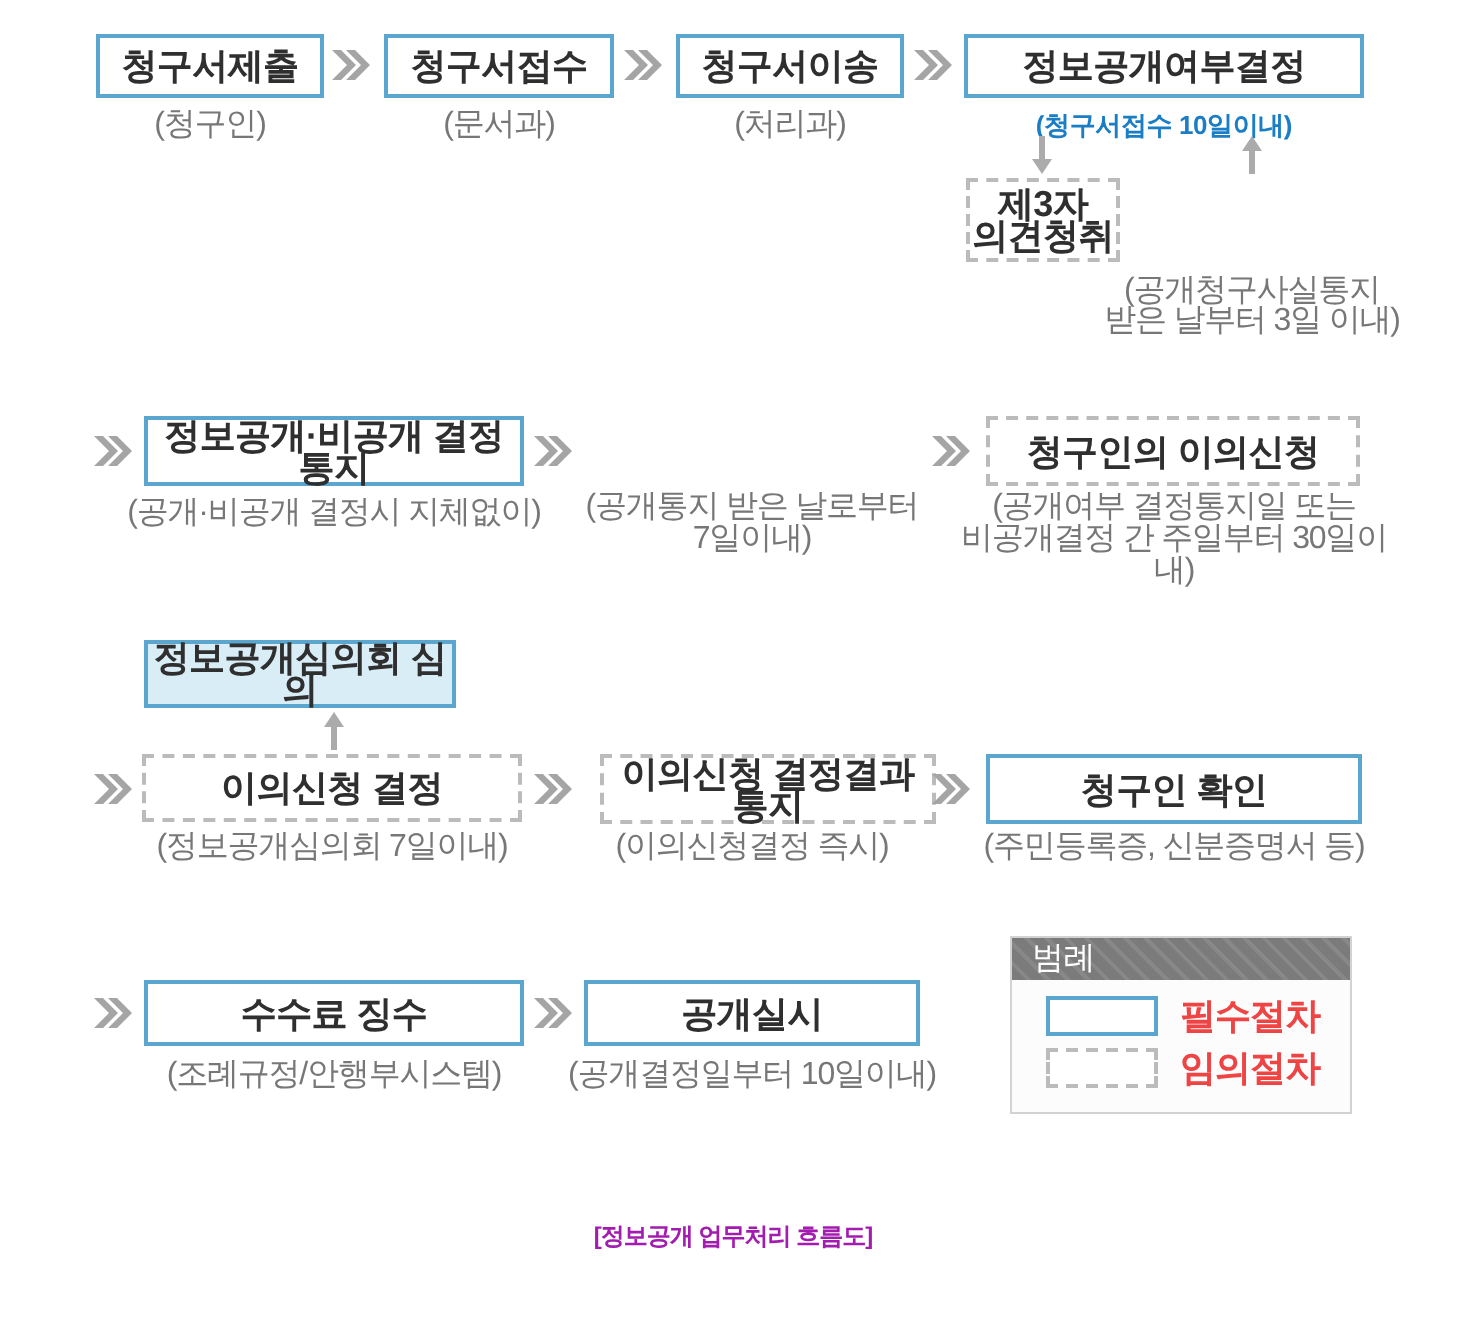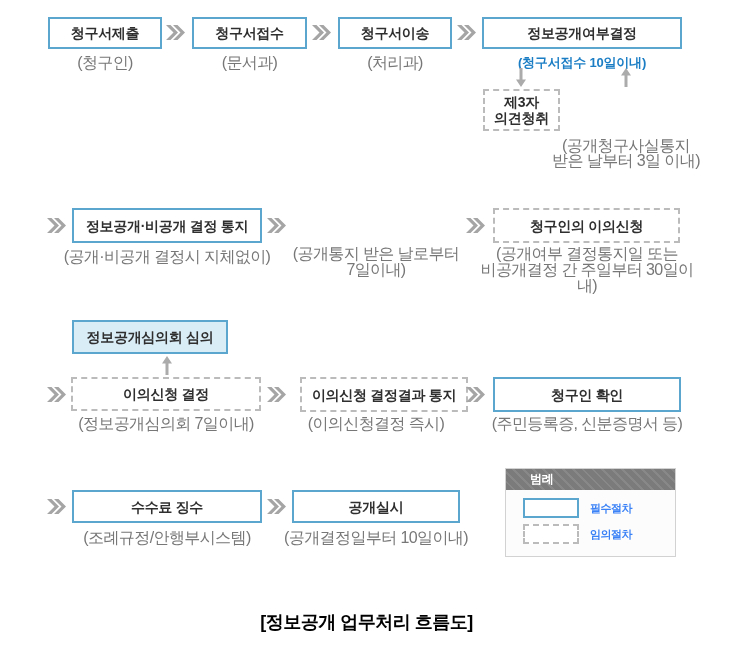--- a/index.html
+++ b/index.html
@@ -2,53 +2,53 @@
 <html><head>
 <meta charset="utf-8">
 <style>
   html,body{margin:0;padding:0;background:#fff;}
   .canvas{
     position:relative;width:733px;height:669px;background:#ffffff;overflow:hidden;
     font-family:"Liberation Sans","DejaVu Sans",sans-serif;
   }
   .box{
     position:absolute;display:flex;align-items:center;justify-content:center;
-    text-align:center;font-weight:bold;font-size:14px;color:#2f2f2f;
+    text-align:center;font-weight:bold;font-size:18px;color:#2f2f2f;
     background:#ffffff;box-sizing:border-box;letter-spacing:-0.3px;line-height:16px;
   }
   .box.solid{border:2px solid #5BA6CF;}
   .box.dashed{border:2px dashed #BBBBBB;}
   .box.filled{border:2px solid #5BA6CF;background:#D9EDF7;}
   .box .two span{display:block;}
   .cap{
     position:absolute;text-align:center;font-size:16px;color:#777777;
     line-height:16px;letter-spacing:-0.6px;
   }
   .cap span{display:block;}
   .cap.hl{color:#1B7EC5;font-weight:bold;font-size:13px;letter-spacing:-0.2px;}
   .icon{position:absolute;display:block;line-height:0;}
   .legend{
     position:absolute;left:505px;top:468px;width:171px;height:89px;
     border:1px solid #d2d2d2;background:#fcfcfc;box-sizing:border-box;
   }
   .legend-header{
-    height:21px;line-height:21px;padding-left:24px;box-sizing:border-box;
-    color:#ffffff;font-size:12px;font-weight:bold;letter-spacing:-0.3px;
+    height:21px;line-height:21px;padding-left:10px;box-sizing:border-box;
+    color:#ffffff;font-size:16px;font-weight:normal;letter-spacing:-0.3px;
     background:repeating-linear-gradient(45deg,#7B7B7B 0 5px,#888888 5px 7px);
   }
   .legend-sample{position:absolute;width:56px;height:20px;background:#ffffff;box-sizing:border-box;}
   .legend-sample.solid{border:2px solid #5BA6CF;}
   .legend-sample.dashed{border:2px dashed #BBBBBB;}
   .legend-label{
-    position:absolute;left:84px;font-size:11px;font-weight:bold;color:#3b82f6;
+    position:absolute;left:84px;font-size:18px;font-weight:bold;color:#ef4444;
     line-height:20px;letter-spacing:-0.5px;
   }
   .title{
     position:absolute;left:0;right:0;top:610px;text-align:center;
-    font-size:18px;font-weight:bold;color:#000000;letter-spacing:-0.5px;
+    font-size:12px;font-weight:bold;color:#a21caf;letter-spacing:-0.5px;
   }
 </style>
 </head>
 <body>
 
 <div class="canvas">
 
   <div class="box solid" style="left:48px;top:17px;width:114px;height:32px">
     <span>청구서제출</span>
   </div>

